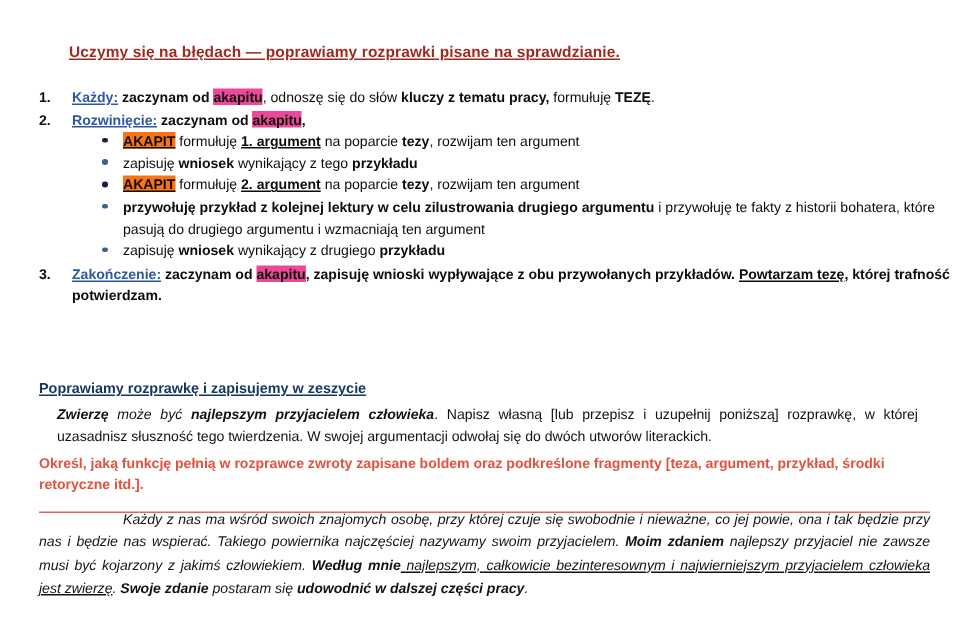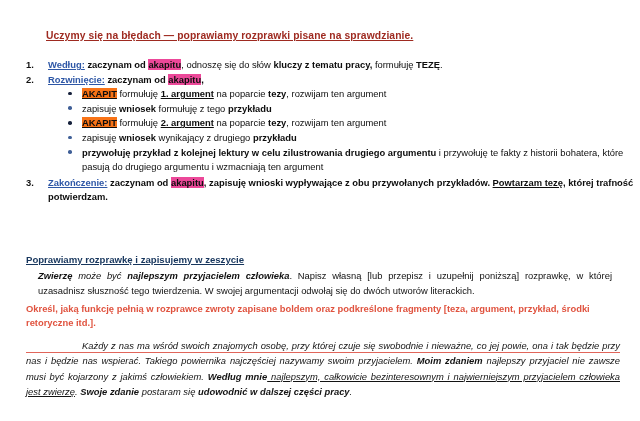--- a/index.html
+++ b/index.html
@@ -117,21 +117,21 @@
   .redblock {
     position: absolute;
     left: 26px;
     top: 302px;
     width: 594px;
     font-size: 9.4px;
     line-height: 14.4px;
     color: #e0533f;
     font-weight: bold;
     text-align: left;
-    padding-bottom: 21px;
+    padding-bottom: 10px;
     border-bottom: 1.6px solid #e1655a;
   }
 
   
   .essay {
     position: absolute;
     left: 26px;
     top: 338px;
     width: 594px;
     font-size: 9.4px;
@@ -147,54 +147,54 @@
 <body>
 
 <div class="page">
 
   <div class="doc-title">Uczymy się na błędach — poprawiamy rozprawki pisane na sprawdzianie.</div>
 
   <div class="outline">
 
     <div class="olitem">
       <span class="olnum">1.</span>
-      <span class="ollabel">Według:</span>
+      <span class="ollabel">Każdy:</span>
       <span class="b">zaczynam od </span><span class="b hl">akapitu</span><span>, odnoszę się do słów </span><span class="b">kluczy z tematu pracy,</span><span>  formułuję </span><span class="b">TEZĘ</span><span>.</span>
     </div>
 
     <div class="olitem">
       <span class="olnum">2.</span>
       <span class="ollabel">Rozwinięcie:</span>
       <span class="b">zaczynam od </span><span class="b hl">akapitu</span><span class="b">,</span>
     </div>
 
     <div class="sub">
       <span class="dot"></span>
       <span class="hl-u b">AKAPIT</span><span>  formułuję </span><span class="b u">1. argument</span><span> na poparcie </span><span class="b">tezy</span><span>, rozwijam ten argument</span>
     </div>
 
 
     <div class="sub">
       <span class="dot blue"></span>
-      <span>zapisuję </span><span class="b">wniosek</span><span> formułuję z tego </span><span class="b">przykładu</span>
+      <span>zapisuję </span><span class="b">wniosek</span><span> wynikający z tego </span><span class="b">przykładu</span>
     </div>
 
     <div class="sub">
       <span class="dot"></span>
       <span class="hl-u b">AKAPIT</span><span>   formułuję </span><span class="b u">2. argument</span><span> na poparcie </span><span class="b">tezy</span><span>, rozwijam ten argument</span>
     </div>
 
     <div class="sub">
       <span class="dot blue"></span>
+      <span class="b">przywołuję przykład z kolejnej lektury w celu zilustrowania drugiego argumentu</span><span> i przywołuję te fakty z historii bohatera, które pasują do drugiego argumentu i wzmacniają ten argument</span>
+    </div>
+
+    <div class="sub">
+      <span class="dot blue"></span>
       <span>zapisuję </span><span class="b">wniosek</span><span> wynikający z drugiego </span><span class="b">przykładu</span>
-    </div>
-
-    <div class="sub">
-      <span class="dot blue"></span>
-      <span class="b">przywołuję przykład z kolejnej lektury w celu zilustrowania drugiego argumentu</span><span> i przywołuję te fakty z historii bohatera, które pasują do drugiego argumentu i wzmacniają ten argument</span>
     </div>
 
     <div class="olitem" style="margin-top:1px;">
       <span class="olnum">3.</span>
       <span class="ollabel">Zakończenie:</span>
       <span class="b">zaczynam od </span><span class="b hl">akapitu</span><span class="b">, zapisuję wnioski wypływające z obu przywołanych przykładów. </span><span class="b u">Powtarzam tezę</span><span class="b">, której trafność potwierdzam.</span>
     </div>
   </div>
 
   <div class="sec-head">Poprawiamy rozprawkę i zapisujemy w zeszycie</div>

